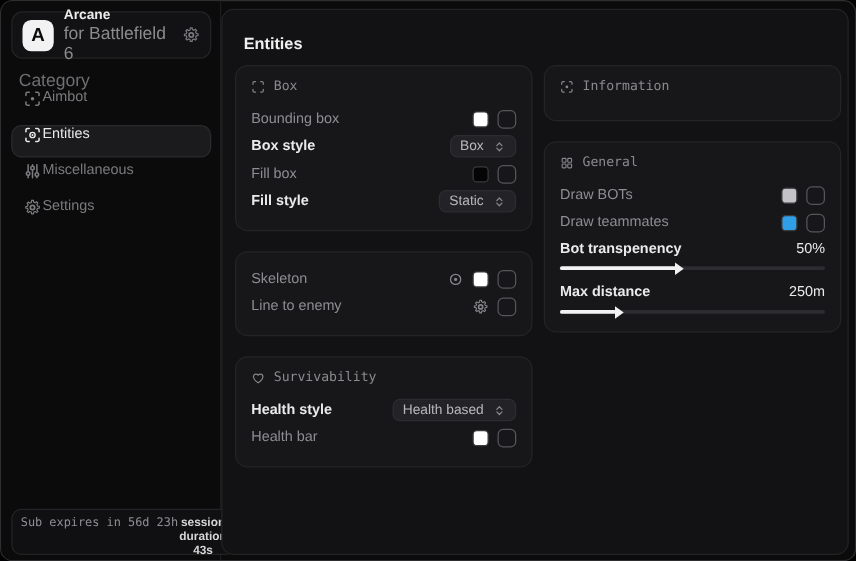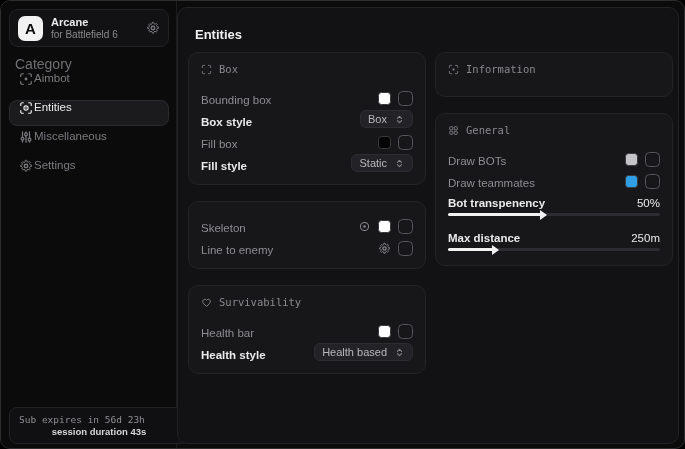--- a/index.html
+++ b/index.html
@@ -15,55 +15,55 @@
     position:absolute; left:8px; top:8px; width:160px; height:38px;
     background:#121214; border:1px solid #232325; border-radius:9px;
     display:flex; align-items:center; gap:8px; padding:0 8px;
   }
   .logo {
     width:25px; height:25px; border-radius:7px; background:#f2f2f2; color:#0a0a0a;
     font-weight:bold; font-size:15px; display:flex; align-items:center; justify-content:center;
   }
   .brand-text { flex:1; line-height:1.15; }
   .brand-title { color:#ececec; font-size:11px; font-weight:bold; }
-  .brand-sub { color:#8b8b8e; font-size:10px; }
+  .brand-sub { color:#8b8b8e; font-size:14px; }
   .icon-btn { color:#7a7a7e; display:flex; align-items:center; }
   .cat-label { position:absolute; left:14px; top:55px; font-size:14px; color:#6f6f73; }
   .nav { position:absolute; left:8px; top:70px; width:160px; display:flex; flex-direction:column; gap:3px; }
   .nav-item {
     height:26px; border-radius:8px; display:flex; align-items:flex-start; gap:1px;
     padding:0 9px; color:#7b7b7f; font-size:11.5px; cursor:default; border:1px solid transparent;
   }
   .nav-item.active { background:#1b1b1e; border-color:#2b2b2e; color:#e9e9e9; }
   .nav-item svg { flex:0 0 auto; }
   .sub-box {
     position:absolute; left:8px; top:406px; width:180px; height:37px;
     border:1px solid #232325; border-radius:8px; background:#101012;
-    padding:5px 9px; display:flex; flex-direction:column; justify-content:center; gap:1px;
+    padding:5px 9px; display:flex; flex-direction:row; justify-content:center; gap:1px;
   }
   .sub-line1 { font-family:"DejaVu Sans Mono","Liberation Mono",monospace; font-size:9.5px; color:#8f8f93; white-space:nowrap; }
   .sub-line2 { font-size:9.5px; color:#d6d6d8; font-weight:bold;text-align:center; }
   
   .main {
     position:absolute; left:176px; top:6px; width:502px; height:437px;
     background:#121214; border:1px solid #232326; border-radius:10px;
   }
   .page-title { position:absolute; left:17px; top:19px; font-size:13px; font-weight:bold; color:#f0f0f0; }
   .col { position:absolute; top:44px; width:238px; display:flex; flex-direction:column; }
   .col-left { left:10px; }
   .col-right { left:257px; }
   .card {
     background:#17171a; border:1px solid #242427; border-radius:10px;
     padding:10px 12px 12px 12px; margin-bottom:16px;
   }
   .card-head {
     display:flex; align-items:center; gap:7px; margin-bottom:9px;
     font-family:"DejaVu Sans Mono","Liberation Mono",monospace; font-size:10.5px; color:#8a8a8e;
   }
-  .row { display:flex; align-items:flex-end; justify-content:space-between; height:22px; }
+  .row { display:flex; align-items:center; justify-content:space-between; height:22px; }
   .row-label { font-size:11.5px; color:#8e8e92; }
   .row-label.bright { color:#eaeaea; font-weight:bold; }
   .controls { display:flex; align-items:center; gap:7px; }
   .swatch { width:13px; height:13px; border-radius:3.5px; border:1px solid #3a3a3d; }
   .checkbox { width:15px; height:15px; border-radius:4.5px; border:1.5px solid #55555a; background:transparent; }
   .pill {
     display:flex; align-items:center; gap:7px; background:#232327; border:1px solid #2d2d31;
     border-radius:6px; padding:2px 7px; font-size:11px; color:#b8b8bc;
   }
   .mini-icon { color:#86868a; display:flex; align-items:center; }
@@ -262,35 +262,35 @@
       <div class="card">
         <div class="card-head">
           <span class="mini-icon">
               <svg width="11" height="11" viewBox="0 0 16 16">
                 <use href="#i-heart"></use>
               </svg>
             </span>
           <span>Survivability</span>
         </div>
         <div class="row">
-          <span class="row-label">Health bar</span>
-          <span class="controls">
-            <span class="swatch" style="background-color: rgb(255, 255, 255);"></span>
-            <span class="checkbox"></span>
-          </span>
-        </div>
-        <div class="row">
           <span class="row-label bright">Health style</span>
           <span class="pill">
             <span>Health based</span>
             <span class="mini-icon">
                 <svg width="11" height="11" viewBox="0 0 16 16">
                   <use href="#i-unfold"></use>
                 </svg>
               </span>
+          </span>
+        </div>
+        <div class="row">
+          <span class="row-label">Health bar</span>
+          <span class="controls">
+            <span class="swatch" style="background-color: rgb(255, 255, 255);"></span>
+            <span class="checkbox"></span>
           </span>
         </div>
       </div>
     </div>
 
     <div class="col col-right">
 
       <div class="card">
         <div class="card-head">
           <span class="mini-icon">

